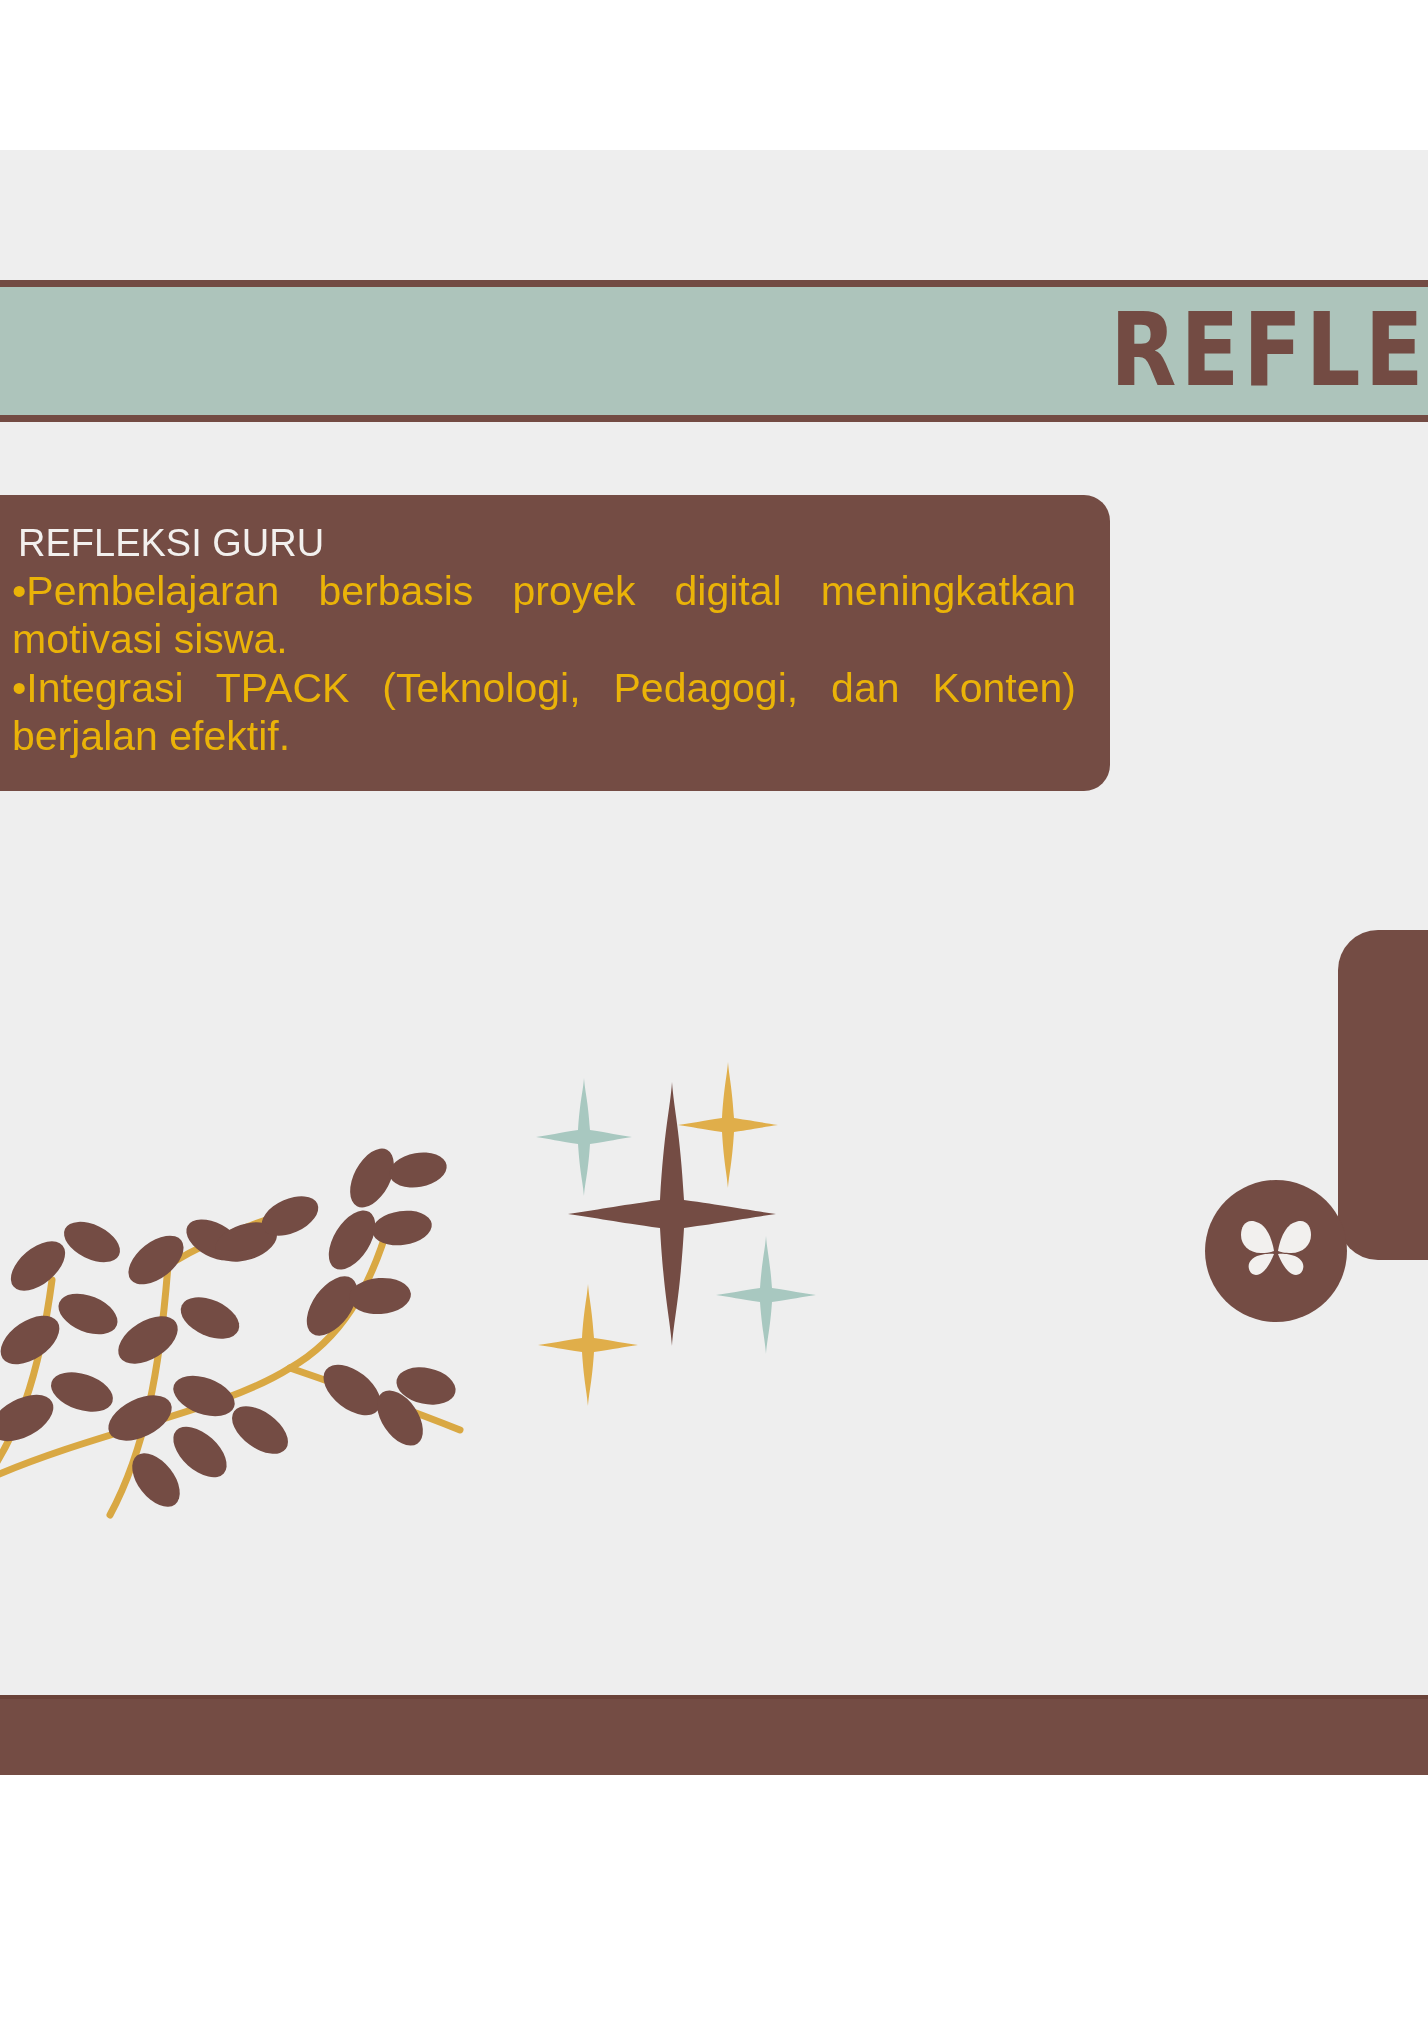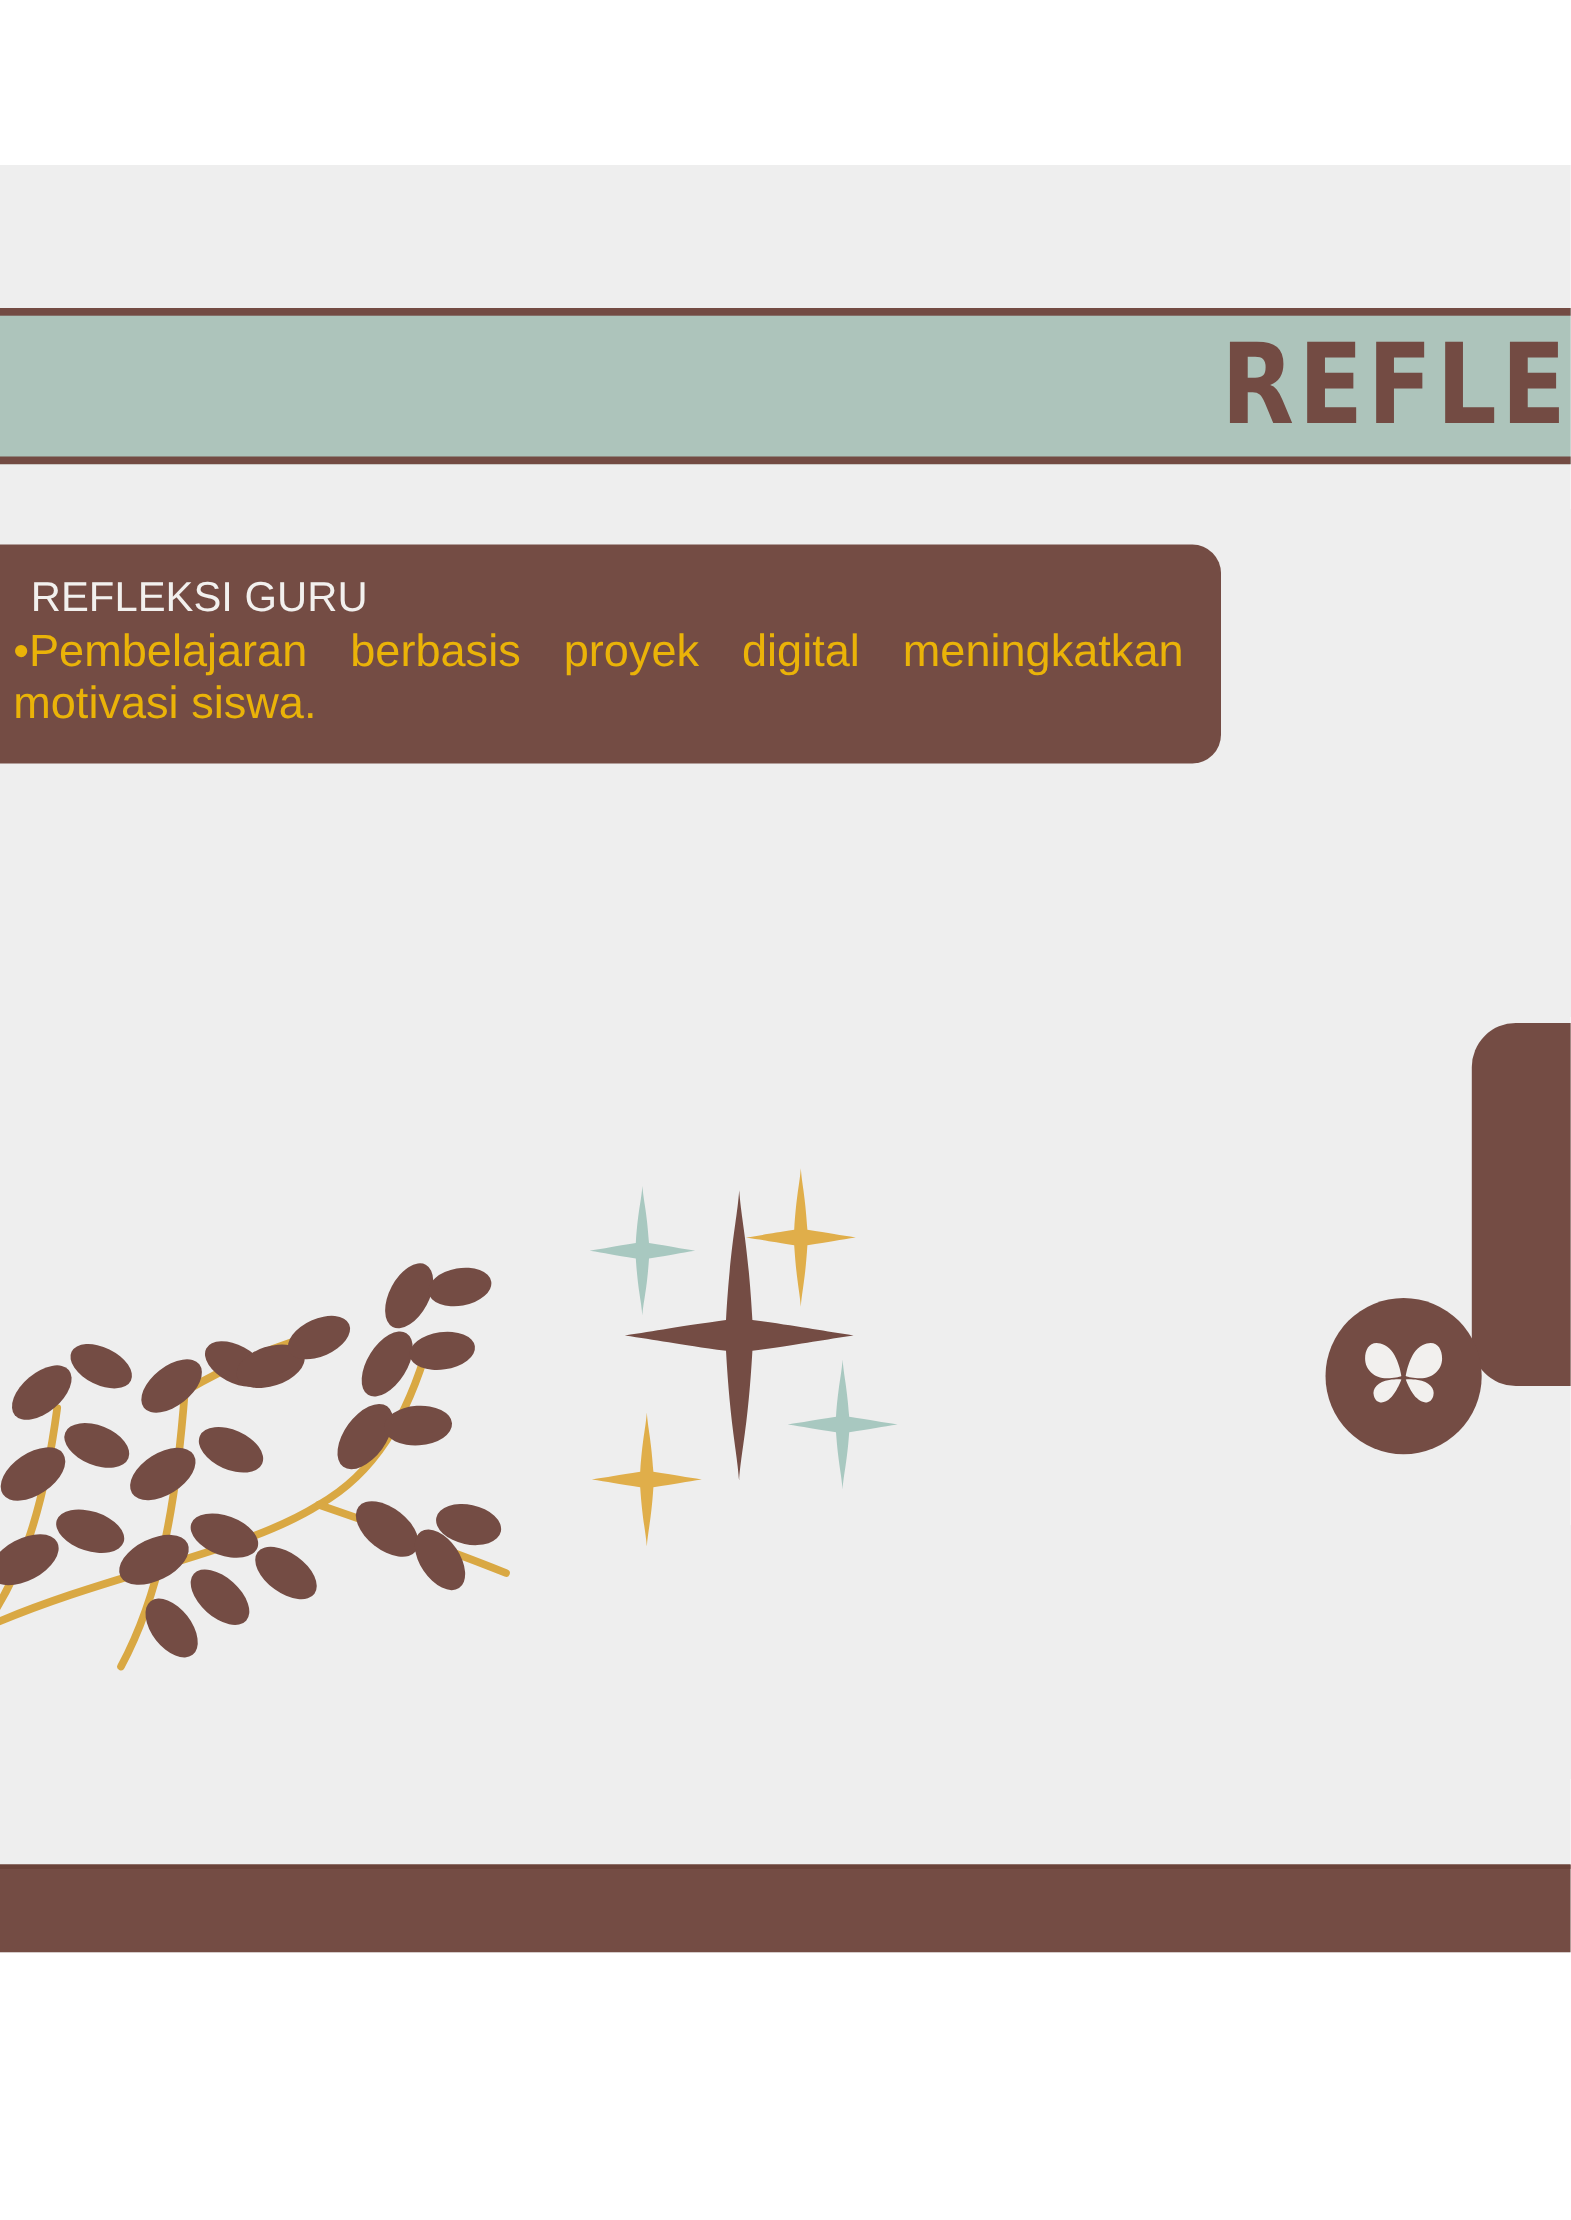--- a/index.html
+++ b/index.html
@@ -16,21 +16,21 @@
           box-sizing:border-box;overflow:hidden;}
   #banner-title{position:absolute;right:-120px;top:4px;white-space:nowrap;
           color:#734b43;font-size:86px;font-weight:bold;letter-spacing:4px;
           font-family:"DejaVu Sans",sans-serif;
           transform:scaleY(1.18);transform-origin:right top;}
 
   
   #card{position:absolute;left:-30px;top:345px;width:1140px;
         background:#744c44;border-radius:26px;
         padding:26px 34px 30px 42px;box-sizing:border-box;}
-  #card-heading{color:#f2f0ee;font-size:38px;line-height:1.16;margin:0 0 2px 16px;}
+  #card-heading{color:#f2f0ee;font-size:38px;line-height:1.16;margin:0 0 2px 6px;}
   .bullet-line{color:#eab308;font-size:41px;line-height:1.18;
         text-align:justify;text-align-last:left;margin:0;
         white-space:normal;}
 
   
   #right-slab{position:absolute;right:-60px;top:780px;width:150px;height:330px;
         background:#744c44;border-radius:40px;}
 
   
   #butterfly-badge{position:absolute;left:1205px;top:1030px;width:142px;height:142px;
@@ -52,20 +52,21 @@
 
 <div id="slide">
 
   <div id="banner">
     <div id="banner-title">REFLEKSI</div>
   </div>
 
   <div id="card">
     <div id="card-heading">REFLEKSI GURU</div>
     <p class="bullet-line">•Pembelajaran berbasis proyek digital meningkatkan motivasi siswa.</p>
+    <p class="bullet-line">•Integrasi TPACK (Teknologi, Pedagogi, dan Konten) berjalan efektif.</p>
   </div>
 
   <div id="right-slab"></div>
 
   <svg class="deco-svg" id="foliage" width="560" height="420" viewBox="0 0 560 420">
     <g fill="none" stroke="#d9a843" stroke-width="7" stroke-linecap="round">
       <path d="M10 400 C 60 340, 80 270, 92 180"></path>
       <path d="M150 415 C 185 350, 200 270, 208 165"></path>
       <path d="M30 378 C 140 330, 260 312, 330 268"></path>
       <path d="M330 268 C 380 240, 410 190, 430 120"></path>

